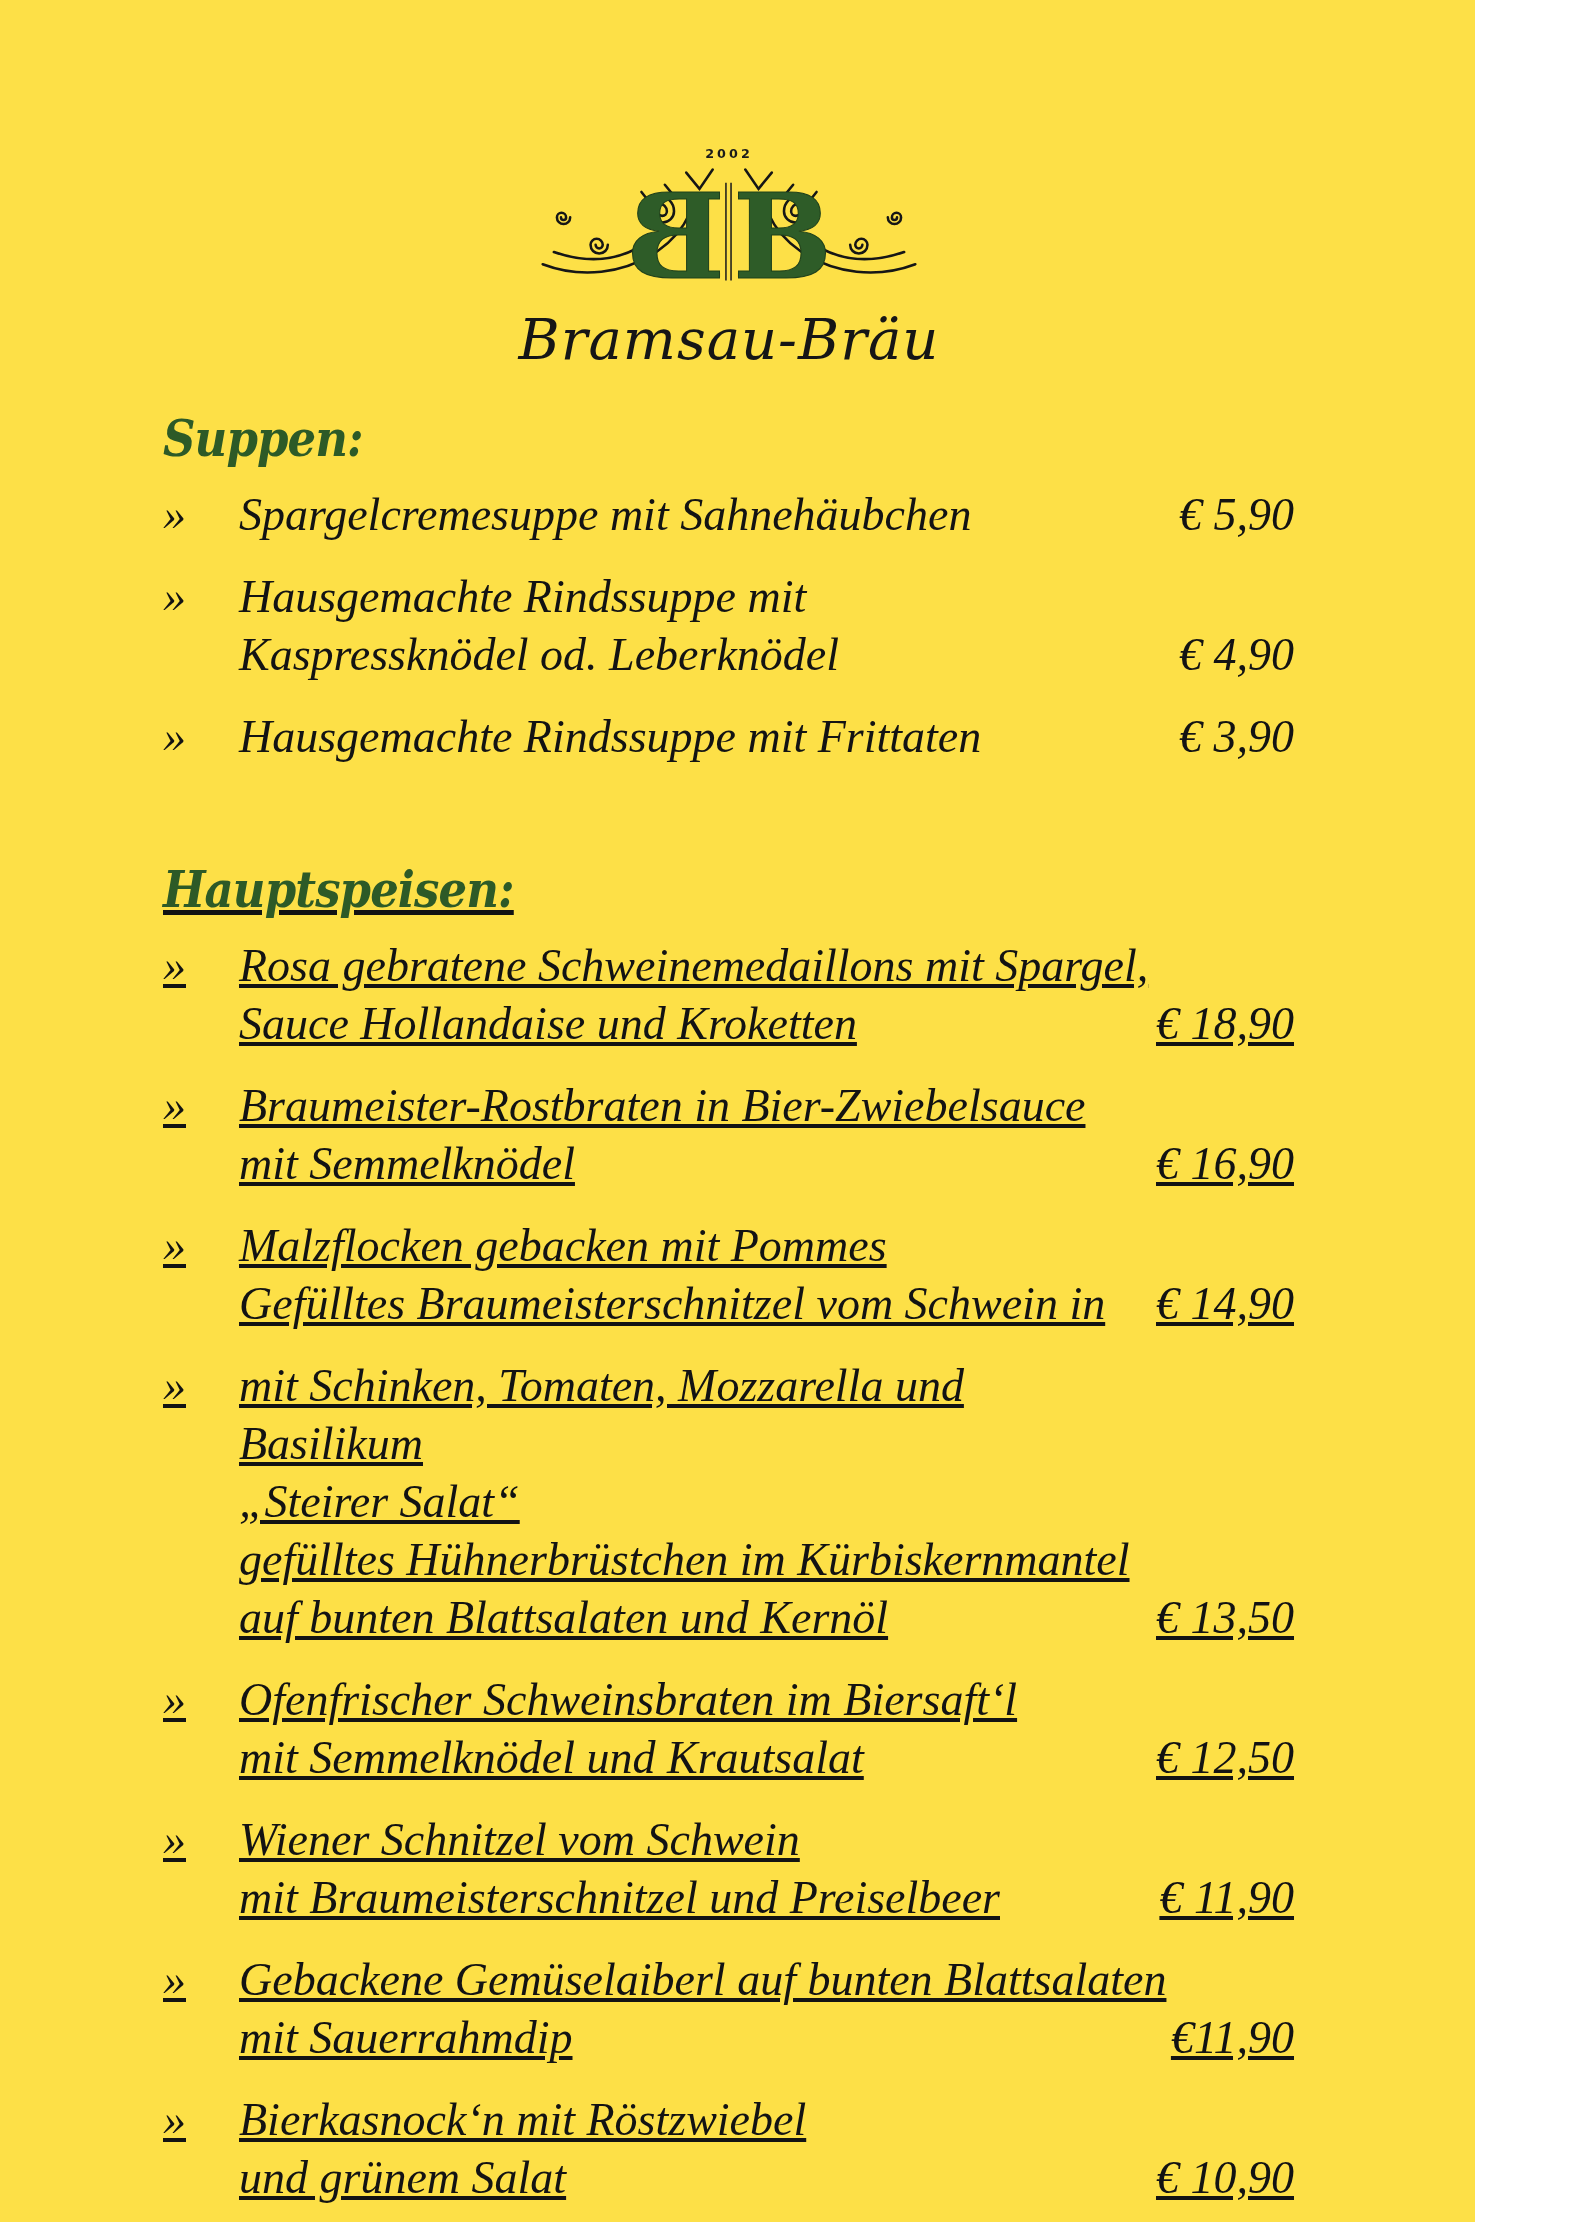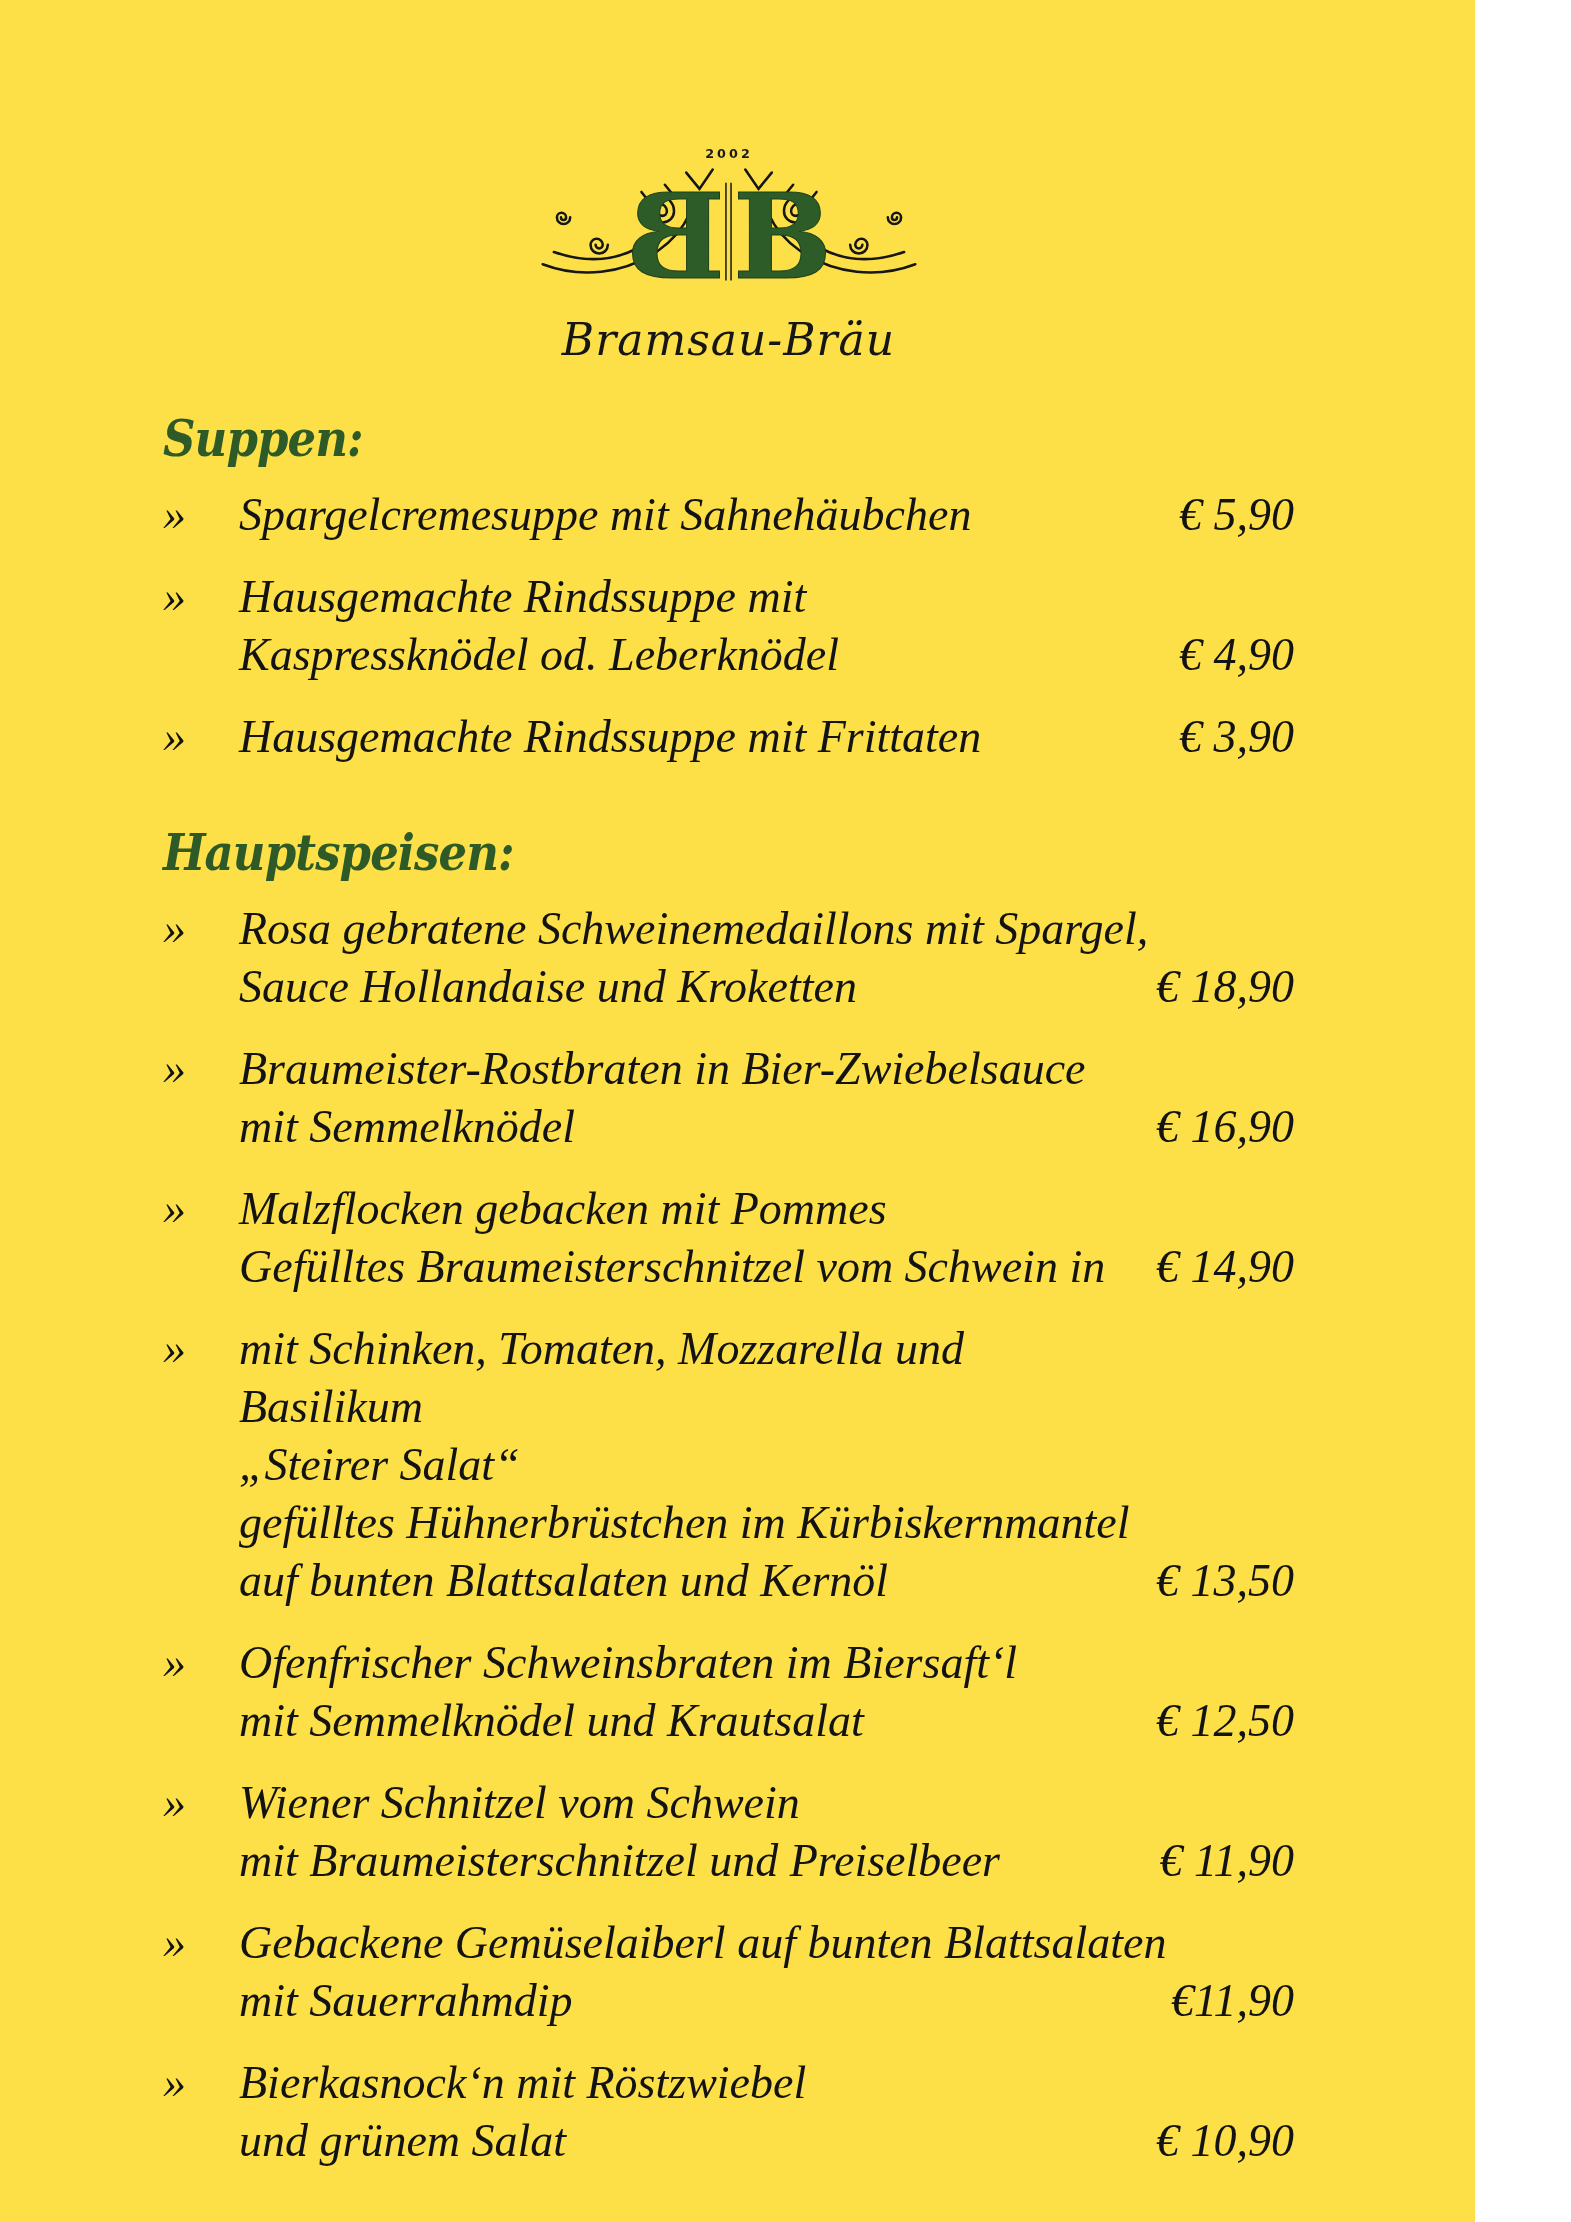--- a/index.html
+++ b/index.html
@@ -5,26 +5,26 @@
   html,body{margin:0;padding:0;background:#ffffff;}
   .page{
     width:1475px;height:2222px;box-sizing:border-box;background:#fde047;
     padding:140px 181px 16px 163px;position:relative;overflow:hidden;
     font-family:"Liberation Serif",serif;color:#131313;
   }
   
   .logo{width:420px;margin:0 auto 0 auto;text-align:center;}
   .logo svg{display:block;margin:0 auto;}
   .logo-name{
-    font-family:"DejaVu Serif",serif;font-style:italic;font-size:44px;
+    font-family:"DejaVu Serif",serif;font-style:italic;font-size:56px;
     line-height:64px;color:#161616;letter-spacing:1px;white-space:nowrap;
   }
   
   .menu{margin-top:36px;}
-  .section + .section{margin-top:56px;}
+  .section + .section{margin-top:93px;text-decoration:underline;}
   .section-heading{
     font-family:"DejaVu Serif",serif;font-weight:bold;font-style:italic;
     font-size:50px;line-height:62px;color:#2d5a27;letter-spacing:-1px;
     transform:scaleX(.9);transform-origin:left center;margin:0 0 16px 0;
   }
   .item{
     display:flex;align-items:stretch;margin-bottom:24px;
     font-style:italic;font-size:46px;line-height:58px;color:#131313;
   }
   .item-bullet{flex:0 0 76px;width:76px;align-self:flex-start;}

